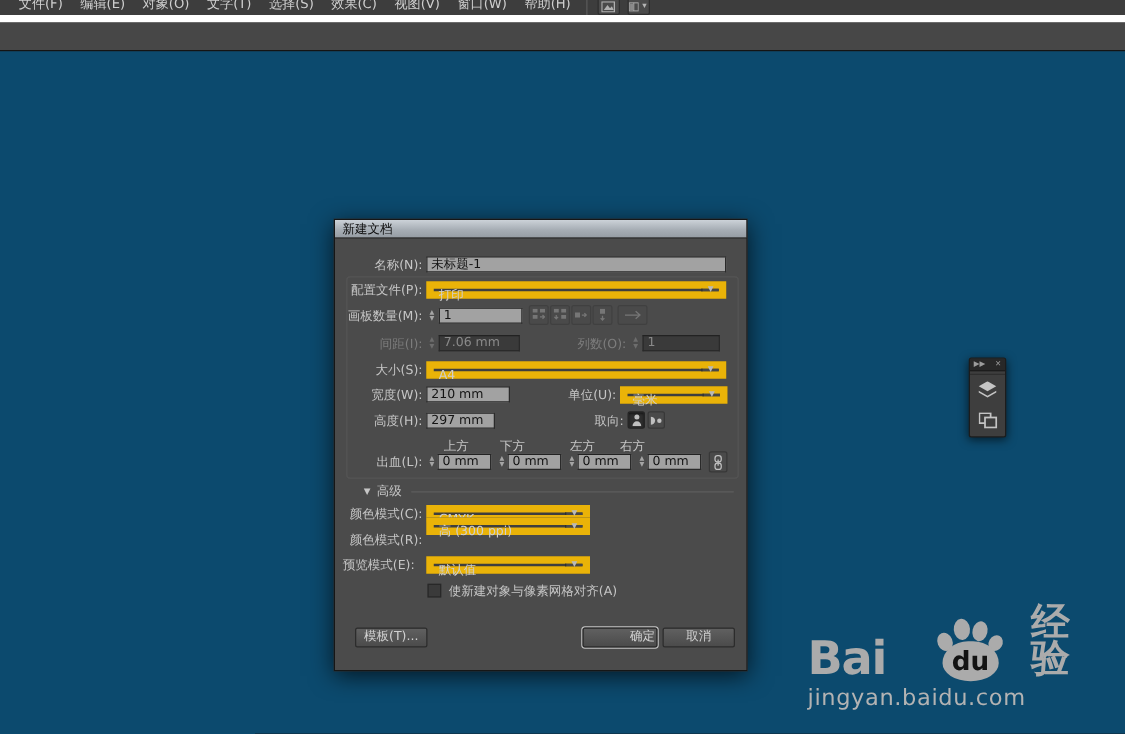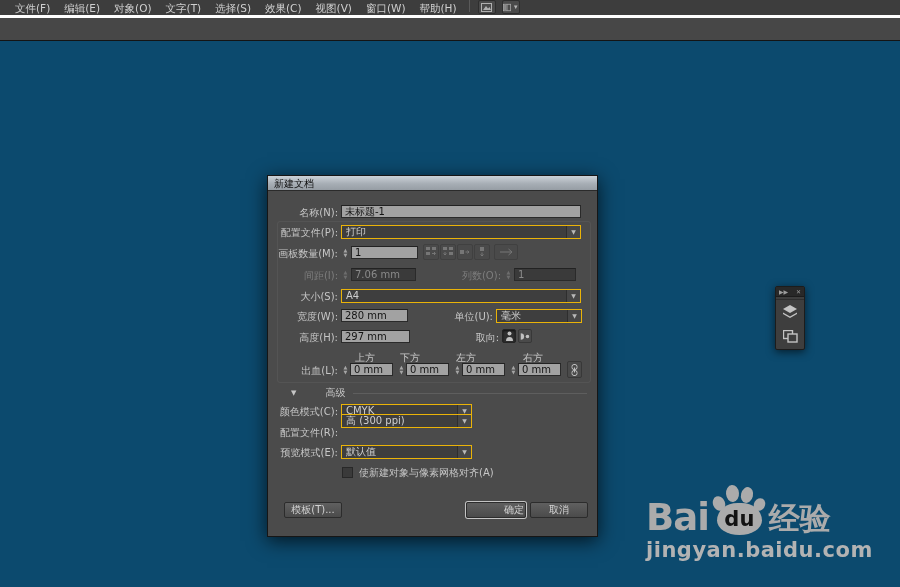--- a/index.html
+++ b/index.html
@@ -1,21 +1,21 @@
 <!DOCTYPE html>
 <html><head>
 <meta charset="utf-8">
 <style>
   * { margin:0; padding:0; box-sizing:border-box; }
   html,body { width:900px; height:587px; overflow:hidden; }
   body { font-family:"DejaVu Sans","Liberation Sans",sans-serif; background:#131313; position:relative; }
 
   
   .menubar { position:absolute; left:0; top:0; width:900px; height:18px; background:#3d3d3d;
-             border-bottom:3px solid #ffffff; display:flex; align-items:flex-start; padding-left:8px; }
+             border-bottom:6px solid #ffffff; display:flex; align-items:flex-end; padding-left:8px; }
   .menu-item { color:#cfcfcf; font-size:10.5px; padding:0 7px; line-height:17px; white-space:nowrap; cursor:default; }
   .menu-divider { width:1px; height:12px; background:#5a5a5a; margin:0 5px; }
   .menu-iconbtn { width:18px; height:14px; background:#4a4a4a; border:1px solid #2e2e2e; border-radius:2px;
                   display:flex; align-items:center; justify-content:center; margin:0 3px; padding:0; }
   .menu-iconbtn svg { display:block; }
   .menu-caret { color:#b5b5b5; font-size:6px; margin-left:2px; }
 
   
   .controlbar { position:absolute; left:0; top:18px; width:900px; height:23px; background:#474747;
                 border-bottom:1px solid #141414; }
@@ -39,33 +39,33 @@
 
   .fld { position:absolute; height:13px; background:#3a3a3a; border:1px solid #2a2a2a; border-top-color:#222;
          color:#cfcfcf; font-size:10px; line-height:11px; padding:0 3px; white-space:nowrap; overflow:hidden; }
   .fld.sel { background:#a2a2a2; color:#141414; }
   .fld.dis { color:#8a8a8a; }
 
   .stepper { position:absolute; width:9px; height:13px; display:flex; flex-direction:column;
              align-items:center; justify-content:center; color:#a5a5a5; font-size:5px; line-height:5px; }
   .stepper.dis { color:#6d6d6d; }
 
-  .dropdown { position:absolute; height:14px; background:#3e3e3e; border:1px solid #eab308;
+  .dropdown { position:absolute; height:14px; background:#3e3e3e; border:6px solid #eab308;
               color:#cfcfcf; font-size:10px; line-height:12px; padding:0 16px 0 4px; white-space:nowrap; cursor:default; }
   .dropdown .dd-arrow { position:absolute; right:0; top:0; bottom:0; width:14px; border-left:1px solid #2e2e2e;
                         background:#474747; color:#b9b9b9; font-size:6px; display:flex; align-items:center; justify-content:center; }
 
   .iconbtn { position:absolute; background:#4a4a4a; border:1px solid #383838; border-radius:2px;
              display:flex; align-items:center; justify-content:center; padding:0; }
   .iconbtn.dis { opacity:.55; }
   .iconbtn.pressed { background:#2f2f2f; border-color:#242424; box-shadow:inset 0 1px 2px rgba(0,0,0,.6); }
 
   .adv-header { position:absolute; left:23px; top:210px; right:10px; display:flex; align-items:center; gap:5px; }
   .adv-caret { color:#c6c6c6; font-size:7px; }
-  .adv-label { color:#c6c6c6; font-size:10px; white-space:nowrap;margin-left:24px; }
+  .adv-label { color:#c6c6c6; font-size:10px; white-space:nowrap; }
   .adv-line { flex:1; height:1px; background:#5e5e5e; margin-left:3px; }
 
   .checkbox { position:absolute; left:74px; top:291px; width:11px; height:11px; background:#3a3a3a;
               border:1px solid #282828; }
   .chk-label { position:absolute; left:91px; top:290px; color:#c6c6c6; font-size:10px; white-space:nowrap; }
 
   .btn { position:absolute; height:16px; background:linear-gradient(#606060,#4b4b4b); border:1px solid #2c2c2c;
          border-radius:2px; color:#d2d2d2; font-size:10px; line-height:14px; text-align:center;
          font-family:inherit; cursor:default; padding:0; }
   .btn.default { box-shadow:0 0 0 1px #c4c4c4; }
@@ -75,33 +75,33 @@
                  border:1px solid #1c1c1c; border-radius:2px; box-shadow:0 2px 8px rgba(0,0,0,.6); }
   .fp-header { height:10px; background:#282828; border-bottom:1px solid #1c1c1c; display:flex;
                align-items:center; justify-content:space-between; padding:0 3px; }
   .fp-header .fp-ico { color:#9c9c9c; font-size:6px; line-height:8px; cursor:default; }
   .fp-grip { height:3px; border-bottom:1px solid #2e2e2e; }
   .fp-btn { width:100%; height:24px; background:none; border:0; display:flex; align-items:center;
             justify-content:center; padding:0; }
 
   
   .watermark { position:absolute; left:646px; top:443px; width:220px; color:#ababab; }
-  .wm-row1 { display:flex; align-items:flex-end; }
+  .wm-row1 { display:flex; align-items:flex-end;gap:37px; }
   .wm-bai { font-size:37px; font-weight:bold; line-height:.85; letter-spacing:-1px; }
   .wm-suffix { font-size:31px; font-weight:bold; line-height:.95; margin-left:2px; }
   .paw { position:relative; width:54px; height:52px; margin:0 1px -3px 3px; }
   .paw .toe { position:absolute; background:#ababab; border-radius:50%; }
   .paw .toe.t1 { left:1px;  top:12px; width:12px; height:15px; transform:rotate(-22deg); }
   .paw .toe.t2 { left:14px; top:1px;  width:13px; height:17px; transform:rotate(-5deg); }
   .paw .toe.t3 { left:29px; top:3px;  width:12px; height:16px; transform:rotate(14deg); }
   .paw .toe.t4 { left:42px; top:14px; width:11px; height:13px; transform:rotate(30deg); }
   .paw .pad { position:absolute; left:5px; top:19px; width:45px; height:32px; background:#ababab;
               border-radius:46% 46% 50% 50% / 55% 55% 46% 46%; display:flex; align-items:center;
               justify-content:center; color:#131313; font-weight:bold; font-size:21px; }
-  .wm-url { font-size:21px; font-weight:bold; color:#b3b3b3; margin-top:5px; letter-spacing:.5px; }
+  .wm-url { font-size:18px; font-weight:normal; color:#b3b3b3; margin-top:5px; letter-spacing:.5px; }
 </style>
 </head>
 <body>
 
 <div>
 
   <div class="menubar">
     <span class="menu-item">文件(F)</span>
     <span class="menu-item">编辑(E)</span>
     <span class="menu-item">对象(O)</span>
@@ -199,47 +199,47 @@
         </div>
       <div class="fld dis" style="left:246px;top:92px;width:62px;">1</div>
 
       <span class="lbl" style="left:0;top:114px;width:70px;">大小(S):</span>
       <div class="dropdown" style="left:73px;top:113px;width:240px;">
         <span>A4</span>
         <span class="dd-arrow">▼</span>
       </div>
 
       <span class="lbl" style="left:0;top:134px;width:70px;">宽度(W):</span>
-      <div class="fld sel" style="left:73px;top:133px;width:67px;">280 mm</div>
+      <div class="fld sel" style="left:73px;top:133px;width:67px;">210 mm</div>
       <span class="lbl" style="left:140px;top:134px;width:85px;">单位(U):</span>
       <div class="dropdown" style="left:228px;top:133px;width:86px;">
         <span>毫米</span>
         <span class="dd-arrow">▼</span>
       </div>
 
       <span class="lbl" style="left:0;top:155px;width:70px;">高度(H):</span>
-      <div class="fld sel" style="left:73px;top:154px;width:69px;">297 mm</div>
+      <div class="fld sel" style="left:73px;top:154px;width:55px;">297 mm</div>
       <span class="lbl" style="left:150px;top:155px;width:81px;">取向:</span>
       <button class="iconbtn pressed" style="left:234px;top:153px;width:14px;height:14px;">
         <svg width="9" height="10" viewBox="0 0 9 10">
             <circle cx="4.5" cy="2.5" r="2" fill="#c0c0c0"></circle>
             <path d="M1 10 a3.5 4 0 0 1 7 0 z" fill="#c0c0c0"></path>
           </svg>
       </button>
       <button class="iconbtn" style="left:250px;top:153px;width:14px;height:14px;">
         <svg width="10" height="9" viewBox="0 0 10 9" style="transform:rotate(90deg)">
             <circle cx="5" cy="2" r="1.8" fill="#c0c0c0"></circle>
             <path d="M1.8 9 a3.2 3.6 0 0 1 6.4 0 z" fill="#c0c0c0"></path>
           </svg>
       </button>
 
       <span class="minilbl" style="left:87px;top:177px;">上方</span>
       <span class="minilbl" style="left:132px;top:177px;">下方</span>
       <span class="minilbl" style="left:188px;top:177px;text-align:right;">左方</span>
-      <span class="minilbl" style="left:255px;top:177px;font-family:Liberation Serif, serif;">右方</span>
+      <span class="minilbl" style="left:228px;top:177px;font-family:Liberation Serif, serif;">右方</span>
       <span class="lbl" style="left:0;top:188px;width:70px;">出血(L):</span>
       <div class="stepper" style="left:73px;top:187px;">
           <span>▲</span>
           <span>▼</span>
         </div>
       <div class="fld sel" style="left:82px;top:187px;width:43px;">0 mm</div>
       <div class="stepper" style="left:129px;top:187px;">
           <span>▲</span>
           <span>▼</span>
         </div>
@@ -267,27 +267,27 @@
         <span class="adv-label">高级</span>
         <span class="adv-line"></span>
       </div>
 
       <span class="lbl" style="left:0;top:229px;width:70px;">颜色模式(C):</span>
       <div class="dropdown" style="left:73px;top:228px;width:131px;">
         <span>CMYK</span>
         <span class="dd-arrow">▼</span>
       </div>
 
-      <span class="lbl" style="left:0;top:250px;width:70px;">配置文件(R):</span>
+      <span class="lbl" style="left:0;top:250px;width:70px;">颜色模式(R):</span>
       <div class="dropdown" style="left:73px;top:238px;width:131px;">
         <span>高 (300 ppi)</span>
         <span class="dd-arrow">▼</span>
       </div>
 
-      <span class="lbl" style="left:0;top:270px;width:70px;">预览模式(E):</span>
+      <span class="lbl" style="left:0;top:270px;width:70px;text-align:center;">预览模式(E):</span>
       <div class="dropdown" style="left:73px;top:269px;width:131px;">
         <span>默认值</span>
         <span class="dd-arrow">▼</span>
       </div>
 
       <div class="checkbox"></div>
       <span class="chk-label">使新建对象与像素网格对齐(A)</span>
 
       <button class="btn" style="left:16px;top:326px;width:58px;">模板(T)...</button>
       <button class="btn default" style="left:198px;top:326px;width:60px;padding-left:36px;">确定</button>

